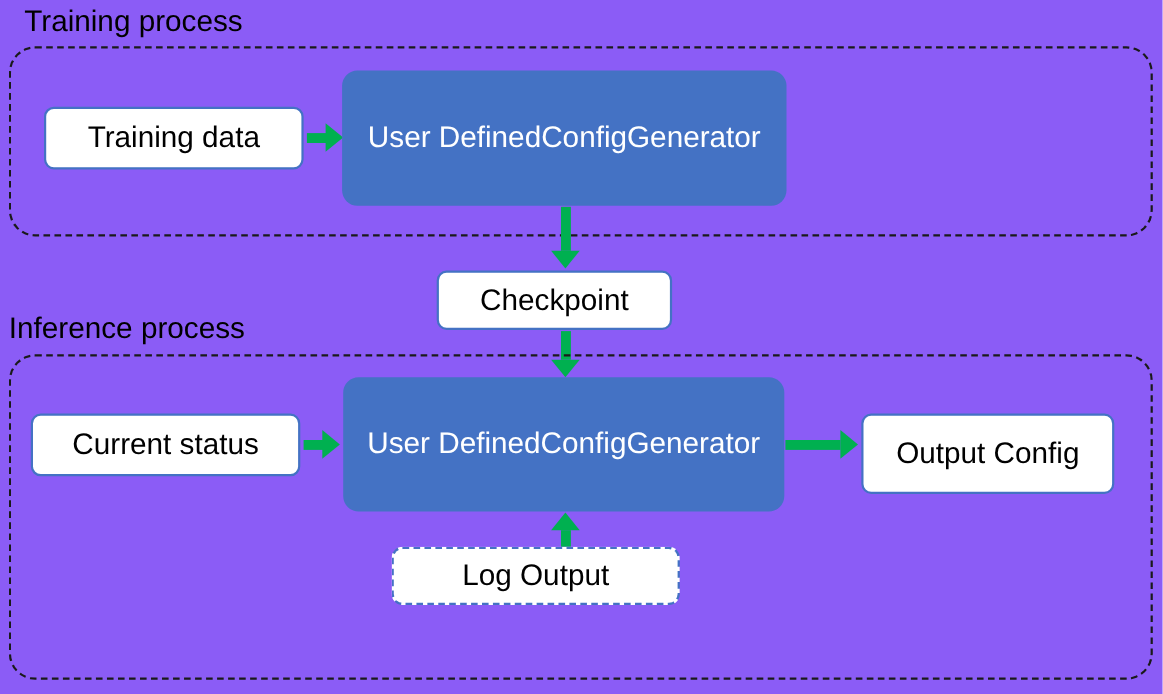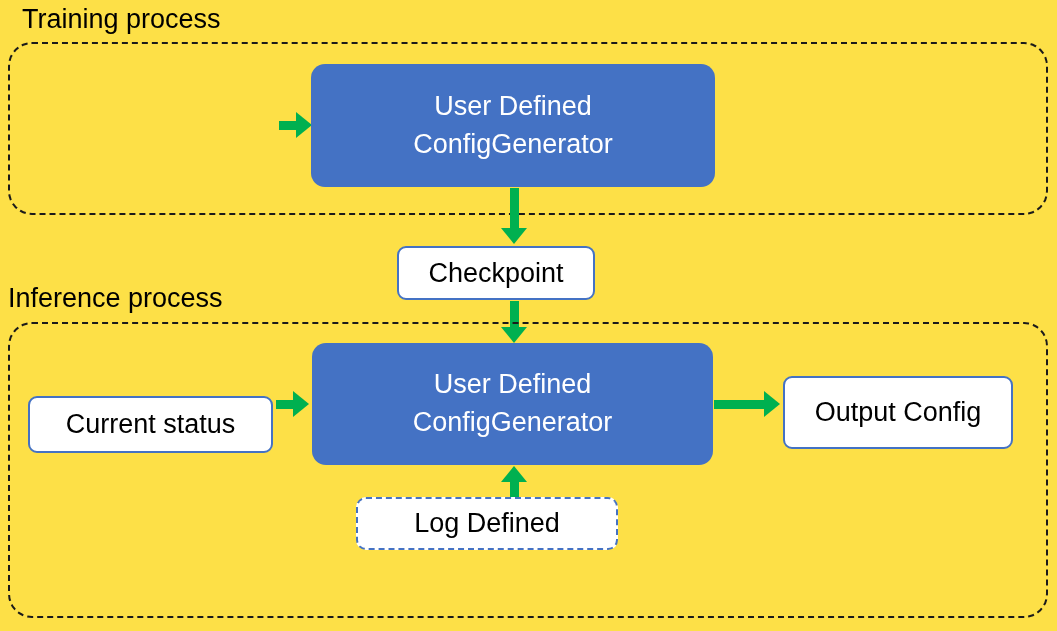--- a/index.html
+++ b/index.html
@@ -2,21 +2,21 @@
 <html><head>
 <meta charset="utf-8">
 <style>
   * { margin: 0; padding: 0; box-sizing: border-box; }
   html, body { background: #ffffff; }
   body { font-family: "Liberation Sans", sans-serif; }
   .canvas {
     position: relative;
     width: 1057px;
     height: 631px;
-    background: #fde047;
+    background: #8b5cf6;
     overflow: hidden;
   }
   .section {
     position: absolute;
     border: 2px dashed #1a1a1a;
     border-radius: 24px;
     background: transparent;
   }
   .section-label {
     position: absolute;
@@ -35,21 +35,21 @@
   }
   .white-node {
     background: #ffffff;
     border: 2px solid #4472C4;
     border-radius: 9px;
   }
   .blue-node {
     background: #4472C4;
     border-radius: 14px;
     color: #ffffff;
-    flex-direction: column;
+    flex-direction: row;
     line-height: 1.4;
   }
   .dashed-node {
     background: #ffffff;
     border: 2px dashed #4472C4;
     border-radius: 10px;
   }
   .arrow-shaft { position: absolute; background: #00B050; }
   .arrow-head { position: absolute; width: 0; height: 0; }
   .head-right {
@@ -70,50 +70,53 @@
 </style>
 </head>
 <body>
 
 <div class="canvas">
 
   <div class="section-label" style="left:22px; top:4px;">Training process</div>
 
   <div class="section" style="left:8px; top:42px; width:1040px; height:173px;"></div>
 
+  <div class="node white-node" style="left:40px; top:97px; width:236px; height:57px;">
+    <span>Training data</span>
+  </div>
 
   <div>
     <div class="arrow-shaft" style="left:279px; top:121px; width:18px; height:9px;"></div>
     <div class="arrow-head head-right" style="left:296px; top:112px;"></div>
   </div>
 
   <div class="node blue-node" style="left:311px; top:64px; width:404px; height:123px;">
     <span>User Defined</span>
     <span>ConfigGenerator</span>
   </div>
 
   <div>
     <div class="arrow-shaft" style="left:510px; top:188px; width:9px; height:40px;"></div>
     <div class="arrow-head head-down" style="left:501px; top:228px;"></div>
   </div>
 
-  <div class="node white-node" style="left:397px; top:246px; width:198px; height:54px;">
+  <div class="node white-node" style="left:397px; top:246px; width:214px; height:54px;">
     <span>Checkpoint</span>
   </div>
 
   <div>
     <div class="arrow-shaft" style="left:510px; top:301px; width:9px; height:26px;"></div>
     <div class="arrow-head head-down" style="left:501px; top:327px;"></div>
   </div>
 
   <div class="section-label" style="left:8px; top:283px;">Inference process</div>
 
   <div class="section" style="left:8px; top:322px; width:1040px; height:296px;"></div>
 
-  <div class="node white-node" style="left:28px; top:376px; width:245px; height:57px;margin-top:20px;">
+  <div class="node white-node" style="left:28px; top:376px; width:245px; height:57px;">
     <span>Current status</span>
   </div>
 
   <div>
     <div class="arrow-shaft" style="left:276px; top:400px; width:18px; height:9px;"></div>
     <div class="arrow-head head-right" style="left:293px; top:391px;"></div>
   </div>
 
   <div class="node blue-node" style="left:312px; top:343px; width:401px; height:122px;">
     <span>User Defined</span>
@@ -128,17 +131,17 @@
   <div class="node white-node" style="left:783px; top:376px; width:230px; height:73px;">
     <span>Output Config</span>
   </div>
 
   <div>
     <div class="arrow-head head-up" style="left:501px; top:466px;"></div>
     <div class="arrow-shaft" style="left:510px; top:482px; width:9px; height:15px;"></div>
   </div>
 
   <div class="node dashed-node" style="left:356px; top:497px; width:262px; height:53px; z-index:1;">
-    <span>Log Defined</span>
+    <span>Log Output</span>
   </div>
 
 
 </div>
 
 </body></html>

